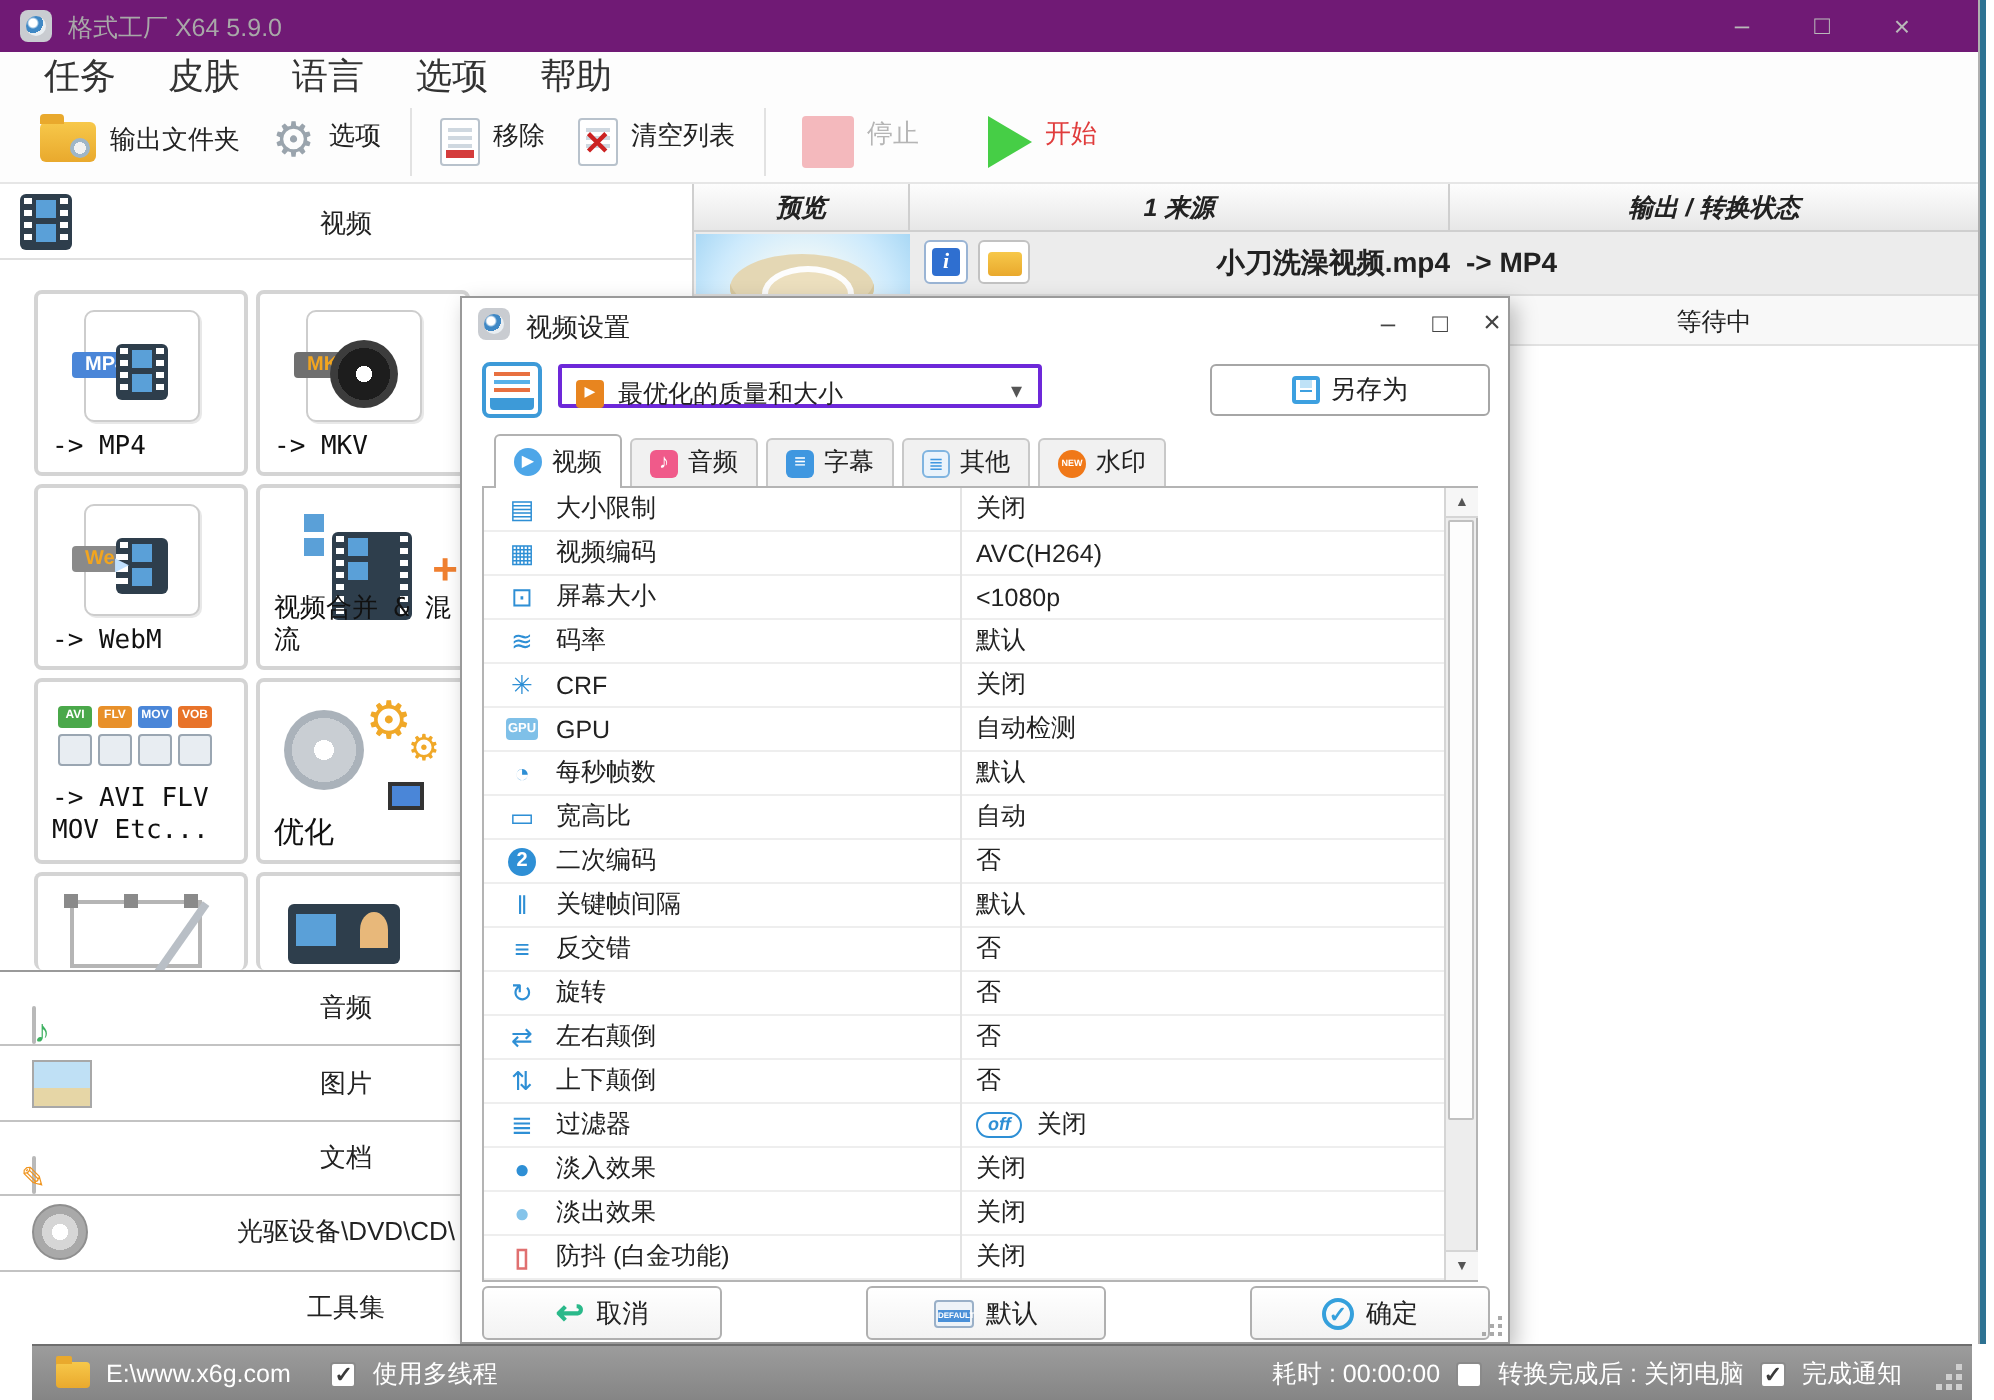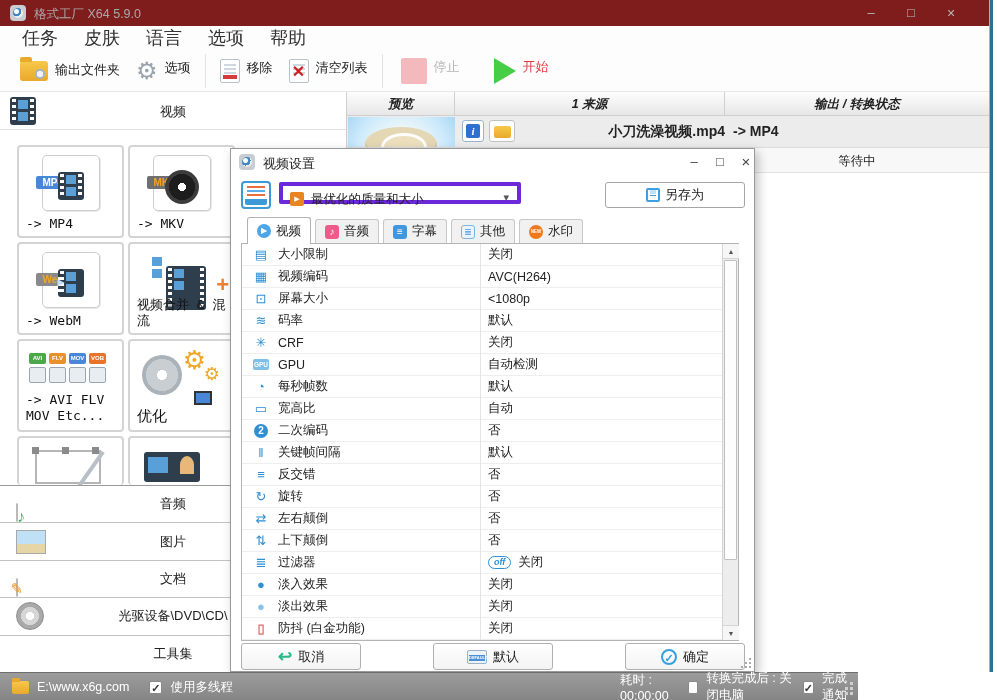--- a/index.html
+++ b/index.html
@@ -1,21 +1,21 @@
 <!DOCTYPE html>
 <html><head>
 <meta charset="utf-8">
 <style>
   * { margin:0; padding:0; box-sizing:border-box; }
   html,body { width:997px; height:700px; }
   body { font-family:"Liberation Sans",sans-serif; background:#fff; position:relative; overflow:hidden; color:#222; }
   .abs { position:absolute; }
 
   
-  #titlebar { left:0; top:0; width:989px; height:26px; background:#7f1d1d; }
+  #titlebar { left:0; top:0; width:989px; height:26px; background:#701a75; }
   .appicon { width:16px; height:16px; border-radius:4px; background:#c9ccd1; position:relative; }
   .appicon::before { content:""; position:absolute; left:3px; top:3px; width:10px; height:10px; border-radius:50%; background:radial-gradient(circle at 35% 35%, #fff 0 2px, #3f88c5 3px 5px, #e9eef2 5px); }
   #titlebar .appicon { position:absolute; left:10px; top:5px; }
   #win-title { position:absolute; left:34px; top:6px; font-size:12.5px; color:#a8a8a8; }
   .winctl { position:absolute; top:3px; width:26px; height:20px; text-align:center; color:#b9b9b9; font-size:13px; line-height:20px; }
   
   #menubar { left:0; top:26px; width:989px; height:24px; background:#fdfdfd; display:flex; align-items:center; padding-left:16px; gap:14px; }
   .menu-item { font-size:18px; color:#333; padding:2px 6px; }
 
   
@@ -113,21 +113,21 @@
 
   
   #dialog { left:230px; top:148px; width:525px; height:524px; background:#fff; border:1px solid #9a9a9a; box-shadow:3px 4px 10px rgba(0,0,0,.25); }
   #dlg-title { position:absolute; left:0; top:0; width:100%; height:26px; }
   #dlg-title .appicon { position:absolute; left:8px; top:5px; }
   #dlg-title-text { position:absolute; left:32px; top:6px; font-size:13px; }
   .dctl { position:absolute; top:4px; width:22px; height:18px; text-align:center; color:#444; font-size:13px; line-height:18px; }
   #dlg-tray { position:absolute; left:10px; top:32px; width:30px; height:28px; border:2px solid #3d9ad8; border-radius:4px; background:#fff; }
   #dlg-tray::before { content:""; position:absolute; left:4px; top:3px; right:4px; height:10px; background:repeating-linear-gradient(#e87040 0 2px, #fff 2px 4px, #58b0e8 4px 6px, #fff 6px 8px); }
   #dlg-tray::after { content:""; position:absolute; left:2px; bottom:2px; right:2px; height:6px; background:#3d9ad8; border-radius:0 0 2px 2px; }
-  #preset-dd { position:absolute; left:48px; top:33px; width:242px; height:22px; border:4px solid #6d28d9; border-radius:2px; background:#fff; }
+  #preset-dd { position:absolute; left:48px; top:33px; width:242px; height:22px; border:2px solid #6d28d9; border-radius:2px; background:#fff; }
   #preset-dd .pico { position:absolute; left:7px; top:6px; width:14px; height:14px; background:#e8851f; border-radius:2px; color:#fff; font-size:7px; text-align:center; line-height:14px; }
   #preset-text { position:absolute; left:28px; top:5px; font-size:12.5px; }
   #preset-caret { position:absolute; right:8px; top:5px; color:#555; font-size:11px; }
   #saveas-btn { position:absolute; left:374px; top:33px; width:140px; height:26px; border:1px solid #a6a6a6; border-radius:3px; background:#fff; text-align:center; font-size:13px; line-height:24px; }
   .floppy { display:inline-block; width:14px; height:14px; border:2px solid #3da0e0; border-radius:2px; position:relative; vertical-align:-3px; margin-right:5px; }
   .floppy::before { content:""; position:absolute; left:2px; top:0; right:2px; height:4px; background:#bfe2f7; }
   .floppy::after { content:""; position:absolute; left:2px; bottom:0; right:2px; height:4px; background:#fff; border-top:1px solid #3da0e0; }
   #dlg-tabs { position:absolute; left:16px; top:68px; height:26px; display:flex; gap:4px; }
   .dtab { width:64px; height:24px; margin-top:2px; background:#f1f1f1; border:1px solid #c8c8c8; border-bottom:none; border-radius:3px 3px 0 0; font-size:12.5px; display:flex; align-items:center; justify-content:center; gap:5px; }
   .dtab.active { height:27px; margin-top:0; background:#fff; border-color:#b2b2b2; z-index:3; position:relative; }
@@ -158,21 +158,21 @@
   .dlg-btn { position:absolute; top:494px; width:120px; height:27px; border:1px solid #b0b0b0; border-radius:3px; background:linear-gradient(#ffffff,#f3f3f3); font-size:13px; display:flex; align-items:center; justify-content:center; gap:6px; }
   .cancel-arrow { color:#2ab98a; font-size:17px; font-weight:bold; line-height:1; }
   .default-ic { width:20px; height:14px; background:#eef3f8; border:1px solid #9ab0c8; border-radius:2px; position:relative; }
   .default-ic::before { content:"DEFAULT"; position:absolute; left:1px; right:1px; top:4px; background:#4a90d8; color:#fff; font-size:4px; text-align:center; line-height:6px; font-weight:bold; }
   .ok-ic { width:16px; height:16px; border:2px solid #35a0dc; border-radius:50%; color:#35a0dc; font-size:11px; font-weight:bold; text-align:center; line-height:14px; }
   #dlg-grip { position:absolute; right:3px; bottom:3px; width:10px; height:10px; }
   #dlg-grip::before { content:""; position:absolute; right:0; bottom:0; width:2px; height:2px; background:#aaa;
     box-shadow:-4px 0 0 #aaa, -8px 0 0 #aaa, 0 -4px 0 #aaa, -4px -4px 0 #aaa, 0 -8px 0 #aaa; }
 
   
-  #statusbar { left:0; top:672px; width:858px; height:28px; background:linear-gradient(#9c9c9c,#858585); border-top:1px solid #6e6e6e; color:#fff; font-size:12.5px; }
+  #statusbar { left:16px; top:672px; width:970px; height:28px; background:linear-gradient(#9c9c9c,#858585); border-top:1px solid #6e6e6e; color:#fff; font-size:12.5px; }
   #sb-left { position:absolute; left:12px; top:0; height:28px; display:flex; align-items:center; gap:8px; }
   #sb-right { position:absolute; left:620px; top:0; height:28px; display:flex; align-items:center; gap:8px; }
   .sb-folder { width:17px; height:13px; background:linear-gradient(#f7c84a,#e9a92d); border-radius:2px; position:relative; }
   .sb-folder::before { content:""; position:absolute; left:0; top:-3px; width:8px; height:4px; background:#e9a92d; border-radius:1px 1px 0 0; }
   .cb { width:13px; height:13px; background:#fff; border:1px solid #8a8a8a; border-radius:2px; color:#3a3a3a; font-size:11px; line-height:12px; text-align:center; font-weight:bold; }
   #sb-grip { position:absolute; right:5px; bottom:5px; width:14px; height:14px; }
   #sb-grip::before { content:""; position:absolute; right:0; bottom:0; width:3px; height:3px; background:#cfcfcf;
     box-shadow:-5px 0 0 #cfcfcf, -10px 0 0 #cfcfcf, 0 -5px 0 #cfcfcf, -5px -5px 0 #cfcfcf, 0 -10px 0 #cfcfcf; }
 
   

